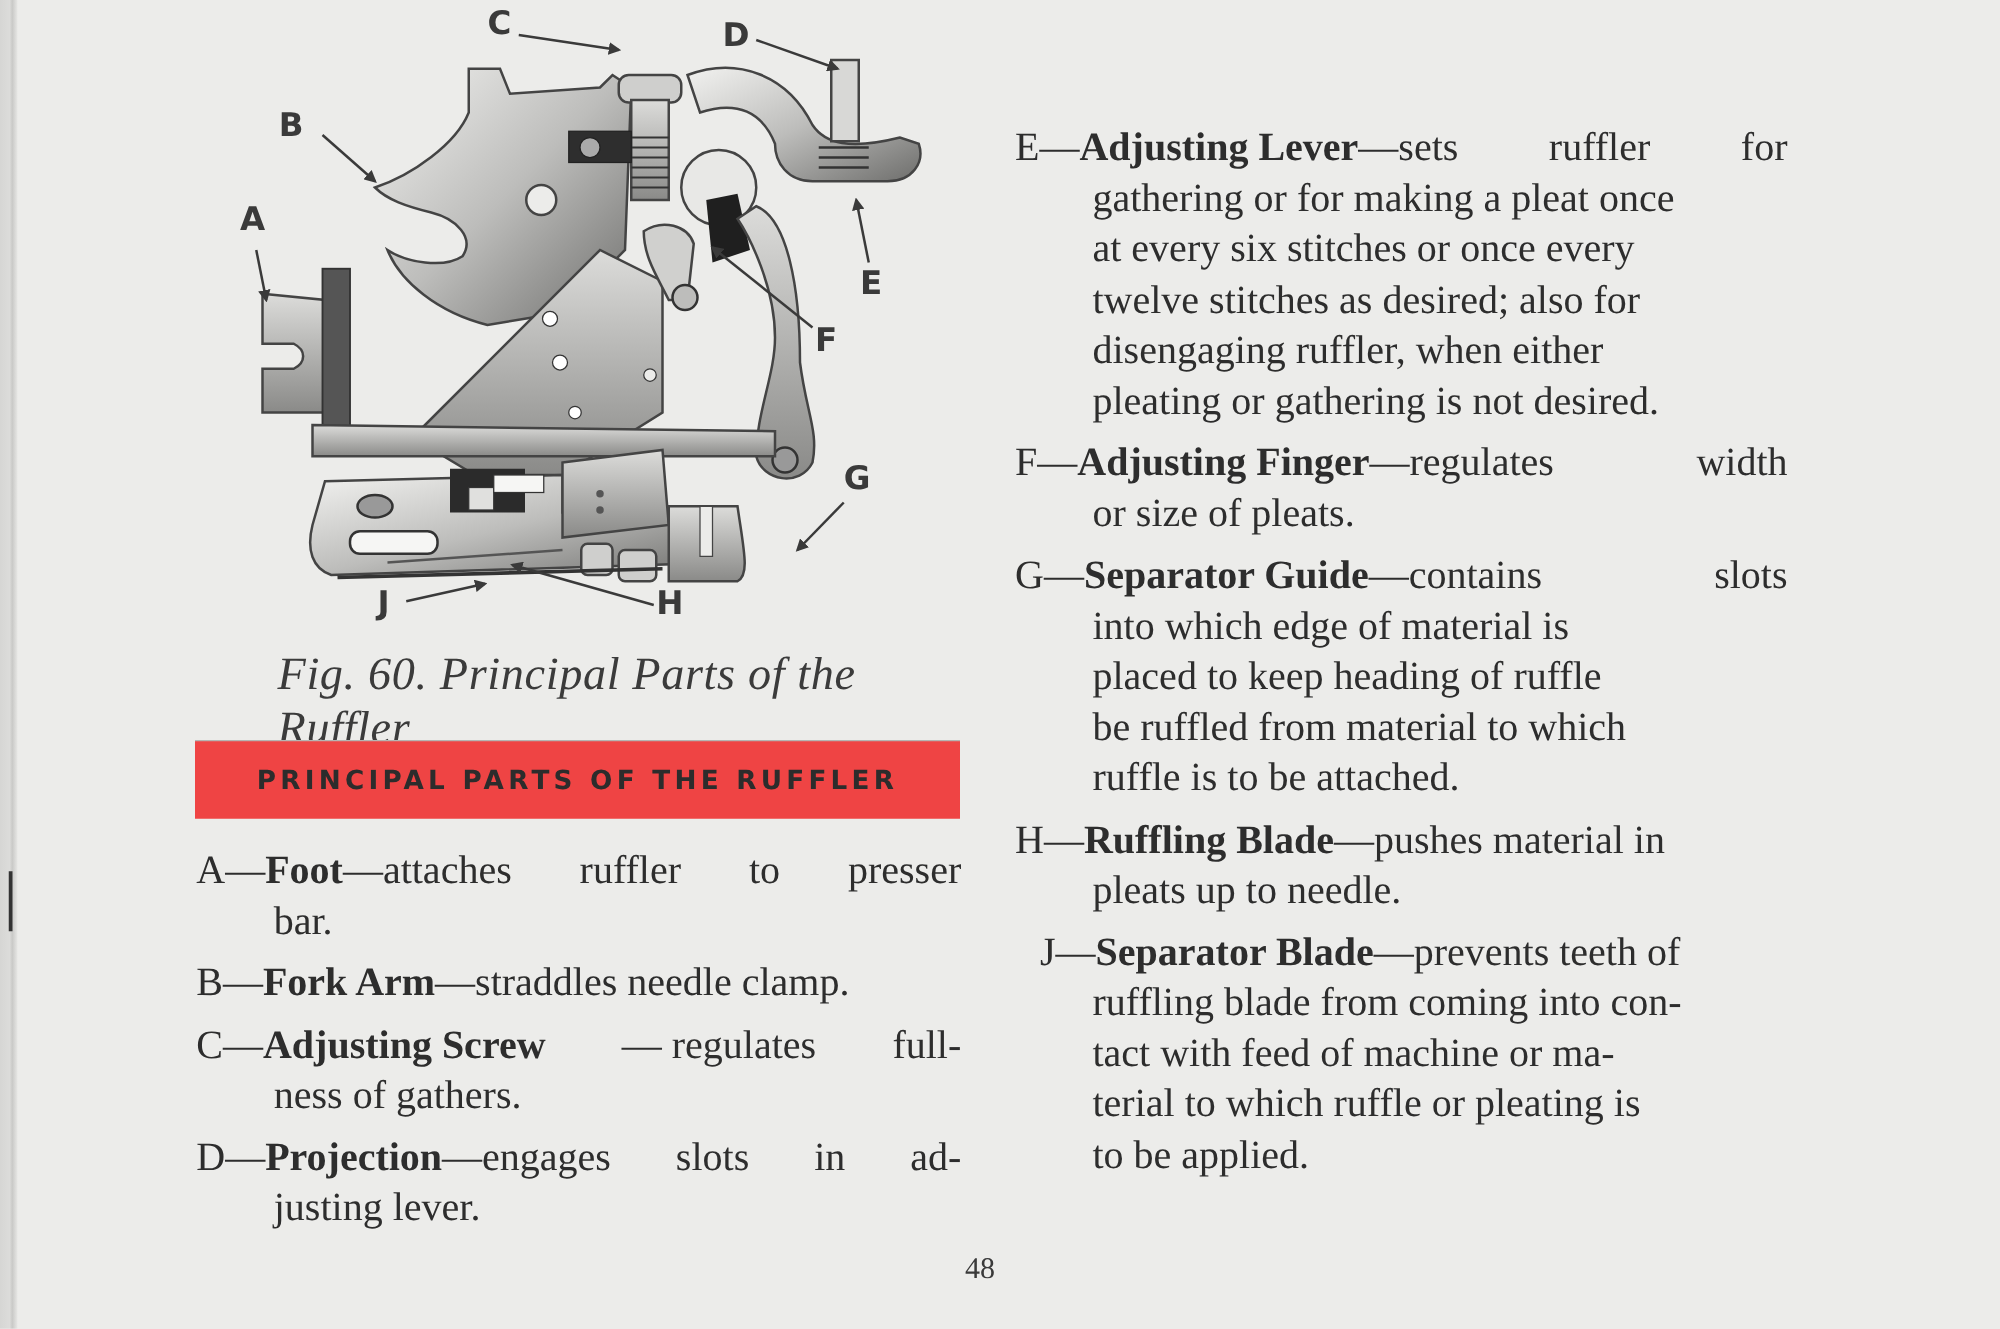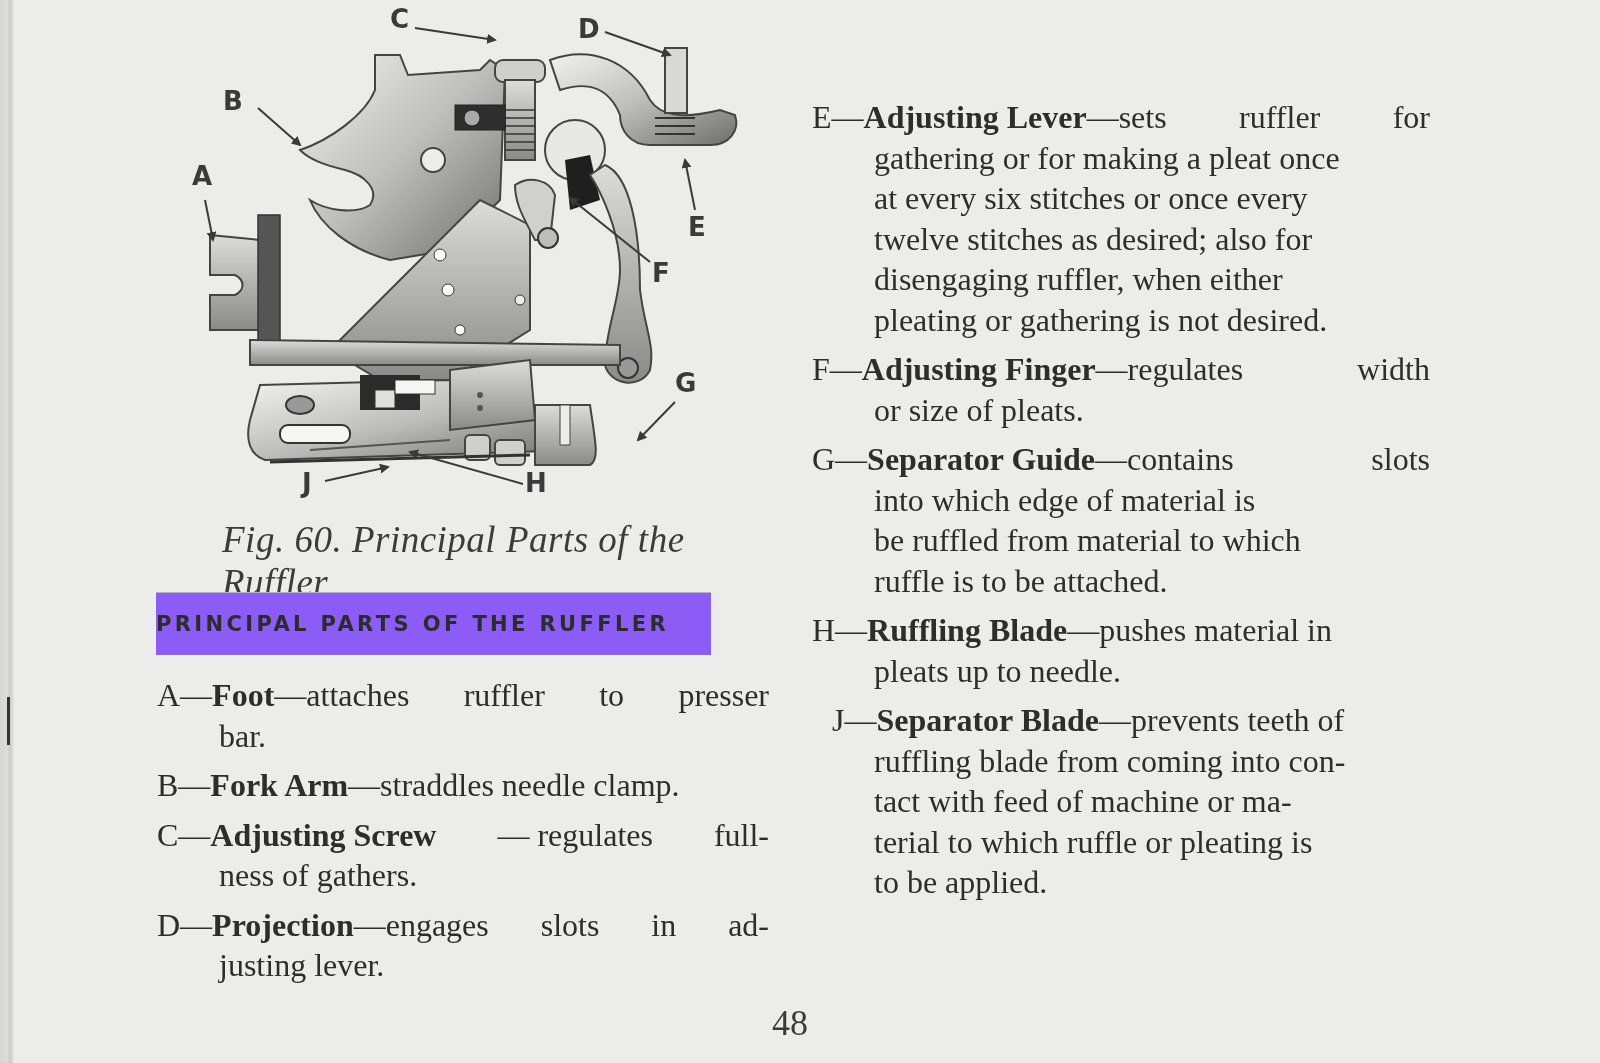--- a/index.html
+++ b/index.html
@@ -26,24 +26,24 @@
     font-family: "DejaVu Sans", "Liberation Sans", sans-serif;
     font-weight: bold; font-size: 26px; color: #3a3a3a;
     line-height: 1;
   }
   .caption {
     position: absolute; left: 222px; top: 518px; width: 500px;
     font-style: italic; font-size: 37px; color: #3b3b3b;
     letter-spacing: 0.5px;
   }
   .banner {
-    position: absolute; left: 156px; top: 592px; width: 555px; height: 62px;
-    background: #8b5cf6;
+    position: absolute; left: 156px; top: 592px; width: 612px; height: 62px;
+    background: #ef4444;
     border-top: 1px solid #b5b5b3;
-    display: flex; align-items: center; justify-content: flex-start;
+    display: flex; align-items: center; justify-content: center;
   }
   .banner-text {
     font-family: "DejaVu Sans", "Liberation Sans", sans-serif;
     font-weight: bold; font-size: 21px; letter-spacing: 3.4px; color: #2c2c2c;
   }
   .parts-col {
     position: absolute;
     font-size: 32px; line-height: 40.5px; color: #2d2d2d;
   }
   .parts-left { left: 157px; top: 675px; width: 612px; }
@@ -52,21 +52,21 @@
   .part .term { font-weight: bold; margin-top: 21px; }
   .part .body {
     text-align: justify; text-align-last: left;
     padding-left: 62px;
   }
   .justify-line {
     display: flex; justify-content: space-between; white-space: nowrap;
   }
   .page-number {
     position: absolute; left: 772px; top: 1002px;
-    font-size: 36px; color: #3a3a3a;
+    font-size: 24px; color: #3a3a3a;
   }
 </style>
 </head>
 <body>
 
 <div class="page-edge"></div>
 <div class="edge-mark"></div>
 
 <div class="figure">
   <svg width="600" height="520" viewBox="0 0 600 520">
@@ -241,20 +241,21 @@
     <div class="body">or size of pleats.</div>
   </div>
 
   <div class="part">
     <div class="justify-line">
       <span><span>G</span>—<span class="term">Separator Guide</span>—<span>contains</span></span>
       <span>slots</span>
     </div>
     <div class="body">
       <div>into which edge of material is</div>
+      <div>placed to keep heading of ruffle</div>
       <div>be ruffled from material to which</div>
       <div>ruffle is to be attached.</div>
     </div>
   </div>
 
   <div class="part">
     <div class="justify-line">
       <span><span>H</span>—<span class="term">Ruffling Blade</span>—<span>pushes material in</span></span>
     </div>
     <div class="body">pleats up to needle.</div>

